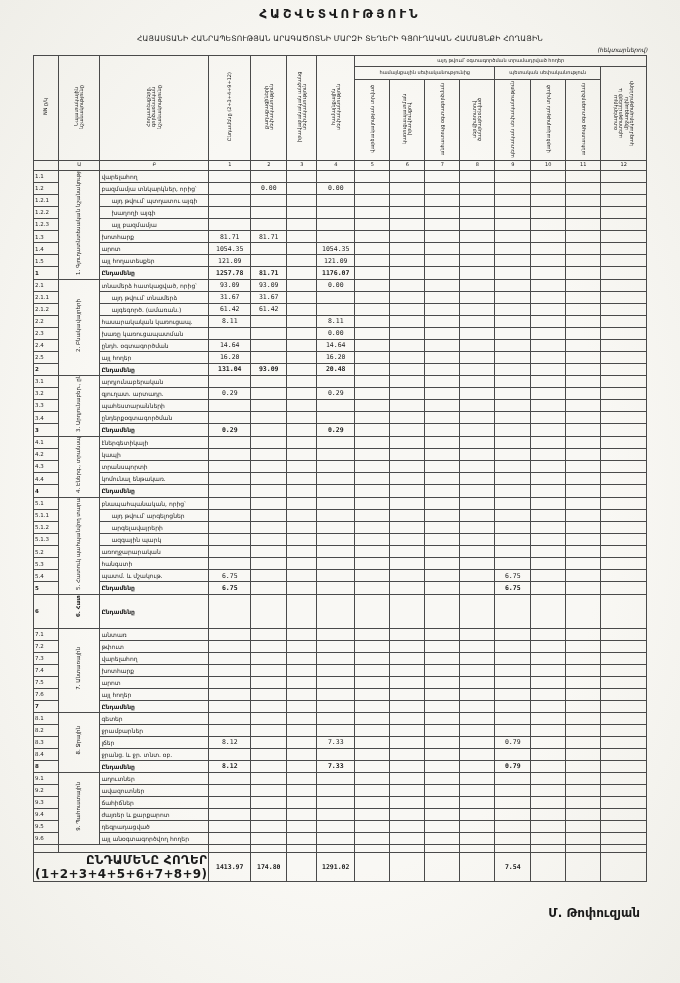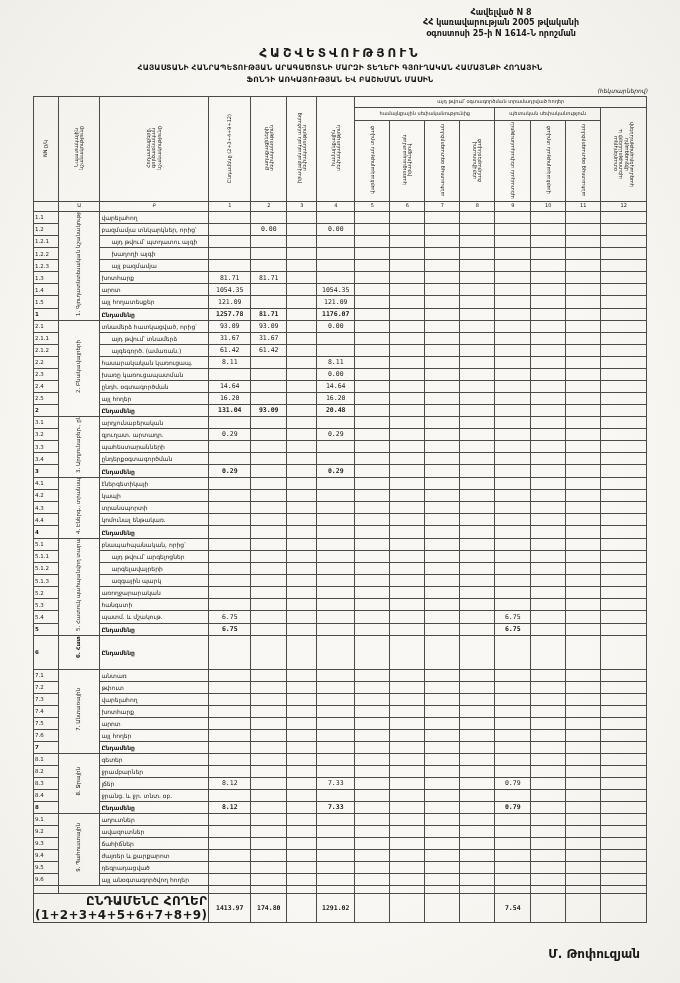--- a/index.html
+++ b/index.html
@@ -14,21 +14,21 @@
   }
   .appendix {
     width: 330px;
     margin: 8px 14px 0 auto;
     text-align: center;
     font-size: 8px;
     font-weight: bold;
     line-height: 1.3;
   }
   .doc-title { text-align: center; font-size: 12px; font-weight: bold; letter-spacing: 3px; margin-top: 7px; }
-  .doc-sub   { text-align: center; font-size: 7.5px; font-weight: bold; margin-top: 3px; letter-spacing: 0.2px; }
+  .doc-sub   { text-align: center; font-size: 7.5px; font-weight: normal; margin-top: 13px; letter-spacing: 0.2px; }
   .doc-date  { text-align: center; font-size: 7.5px; font-weight: bold; margin-top: 3px; }
   .units     { text-align: right; font-size: 6px; font-style: italic; margin: 3px 32px 0 0; }
 
   table.land { border-collapse: collapse; table-layout: fixed; margin: 2px 0 0 33px; }
   .land th, .land td {
     border: 1px solid #4a4a4a;
     padding: 0 1px;
     overflow: hidden;
     background: transparent;
   }
@@ -64,29 +64,23 @@
 
   .signature { display: flex; align-items: flex-end; margin: 24px 40px 0 56px; }
   .sig-left { font-size: 8px; font-weight: bold; line-height: 1.35; }
   .sig-name { font-size: 12px; font-weight: bold; margin-left: auto; }
 </style>
 </head>
 <body>
 
 <div class="page">
 
-  <div class="appendix">
-    <div>Հավելված N 8</div>
-    <div>ՀՀ կառավարության 2005 թվականի</div>
-    <div>օգոստոսի 25-ի N 1614-Ն որոշման</div>
-  </div>
 
   <div class="doc-title">ՀԱՇՎԵՏՎՈՒԹՅՈՒՆ</div>
   <div class="doc-sub">ՀԱՅԱՍՏԱՆԻ ՀԱՆՐԱՊԵՏՈՒԹՅԱՆ ԱՐԱԳԱԾՈՏՆԻ ՄԱՐԶԻ ՏԵՂԵՐԻ ԳՅՈՒՂԱԿԱՆ ՀԱՄԱՅՆՔԻ ՀՈՂԱՅԻՆ</div>
-  <div class="doc-sub">ՖՈՆԴԻ ԱՌԿԱՅՈՒԹՅԱՆ ԵՎ ԲԱՇԽՄԱՆ ՄԱՍԻՆ</div>
   <div class="units">(հեկտարներով)</div>
 
   <table class="land">
     <colgroup>
       <col style="width:23px">
         <col style="width:38px">
         <col style="width:100px">
       <col style="width:42px">
         <col style="width:36px">
         <col style="width:30px">

